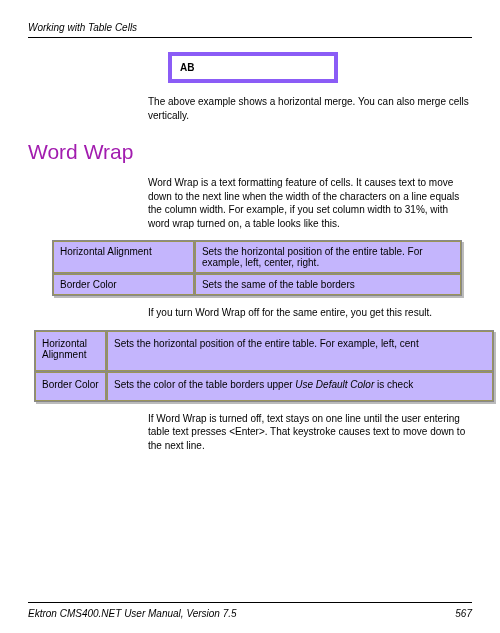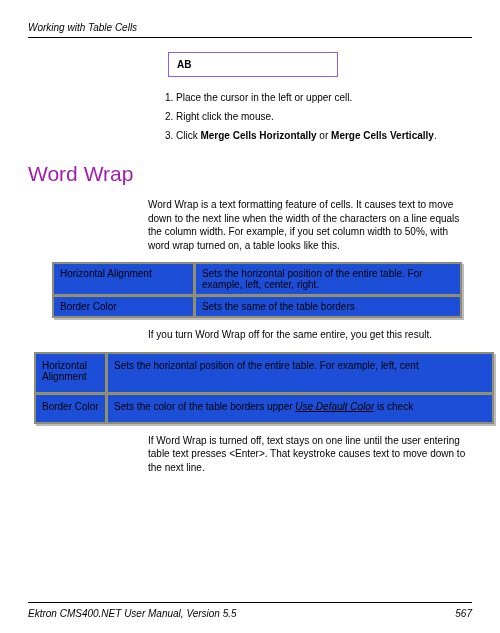--- a/index.html
+++ b/index.html
@@ -14,21 +14,21 @@
     padding: 22px 28px 18px 28px;
   }
   .hdr-title {
     font-style: italic;
     font-size: 10px;
     margin-bottom: 4px;
   }
   .hdr-rule { border: none; border-top: 1px solid #000; margin-bottom: 14px; }
   .content-indent { margin-left: 120px; }
   .ab-box {
-    border: 1px solid #8b5cf6;
+    border: 4px solid #8b5cf6;
     width: 170px;
     padding: 6px 8px;
     font-weight: bold;
     font-size: 10px;
     margin-bottom: 12px;
     margin-left: 20px;
   }
   .para { font-size: 10px; line-height: 1.35; margin-bottom: 10px; }
   .steps { list-style: decimal; margin-left: 28px; font-size: 10px; line-height: 1.7; }
   .steps li { margin-bottom: 2px; }
@@ -41,62 +41,56 @@
     font-family: Arial, sans-serif;
   }
   .khaki-table {
     border-collapse: separate;
     border-spacing: 1px;
     background: #888;
     margin: 6px 0 10px 0;
     box-shadow: 2px 2px 0 #bbb;
   }
   .khaki-table td {
-    background: #1d4ed8;
+    background: #c4b5fd;
     border: 1px solid #9a945a;
     padding: 4px 6px;
     font-size: 10px;
     vertical-align: top;
   }
   .t1 { width: 410px; margin-left: 24px; }
   .t1 .c1 { width: 135px; }
   .t1 .c2 { width: 255px; }
   .t2 { width: 460px; margin-left: 6px; }
   .t2 .c1 { width: 70px; }
   .t2 .c2 { width: 380px; white-space: nowrap; overflow: hidden; }
   .t2 td { padding: 6px 6px 10px 6px; }
-  .it { font-style: italic; text-decoration: underline; }
+  .it { font-style: italic; }
   .ftr-rule { border: none; border-top: 1px solid #000; position: absolute; left: 28px; right: 28px; bottom: 30px; }
   .ftr {
     position: absolute; left: 28px; right: 28px; bottom: 14px;
     display: flex; justify-content: space-between;
     font-style: italic; font-size: 10px;
   }
 </style>
 </head>
 <body>
 
 <div class="hdr-title">Working with Table Cells</div>
 <hr class="hdr-rule">
 
 <div class="content-indent">
   <div class="ab-box">AB</div>
-  <ol class="steps">
-    <li>Place the cursor in the left or upper cell.</li>
-    <li>Right click the mouse.</li>
-    <li>
-      <span>Click </span><span class="b">Merge Cells Horizontally</span><span> or </span><span class="b">Merge Cells Vertically</span><span>.</span>
-    </li>
-  </ol>
+  <p class="para">The above example shows a horizontal merge. You can also merge cells vertically.</p>
 </div>
 
 <h2 class="section-heading">Word Wrap</h2>
 
 <div class="content-indent">
-  <p class="para">Word Wrap is a text formatting feature of cells. It causes text to move down to the next line when the width of the characters on a line equals the column width. For example, if you set column width to 50%, with word wrap turned on, a table looks like this.</p>
+  <p class="para">Word Wrap is a text formatting feature of cells. It causes text to move down to the next line when the width of the characters on a line equals the column width. For example, if you set column width to 31%, with word wrap turned on, a table looks like this.</p>
 </div>
 
 <table class="khaki-table t1">
   <tbody>
       <tr>
     <td class="c1">Horizontal Alignment</td>
     <td class="c2">Sets the horizontal position of the entire table. For example, left, center, right.</td>
   </tr>
   <tr>
     <td class="c1">Border Color</td>
@@ -123,15 +117,15 @@
   </tr>
 </tbody>
   </table>
 
 <div class="content-indent">
   <p class="para">If Word Wrap is turned off, text stays on one line until the user entering table text presses &lt;Enter&gt;. That keystroke causes text to move down to the next line.</p>
 </div>
 
 <hr class="ftr-rule">
 <div class="ftr">
-  <span>Ektron CMS400.NET User Manual, Version 5.5</span>
+  <span>Ektron CMS400.NET User Manual, Version 7.5</span>
   <span>567</span>
 </div>
 
 </body></html>

